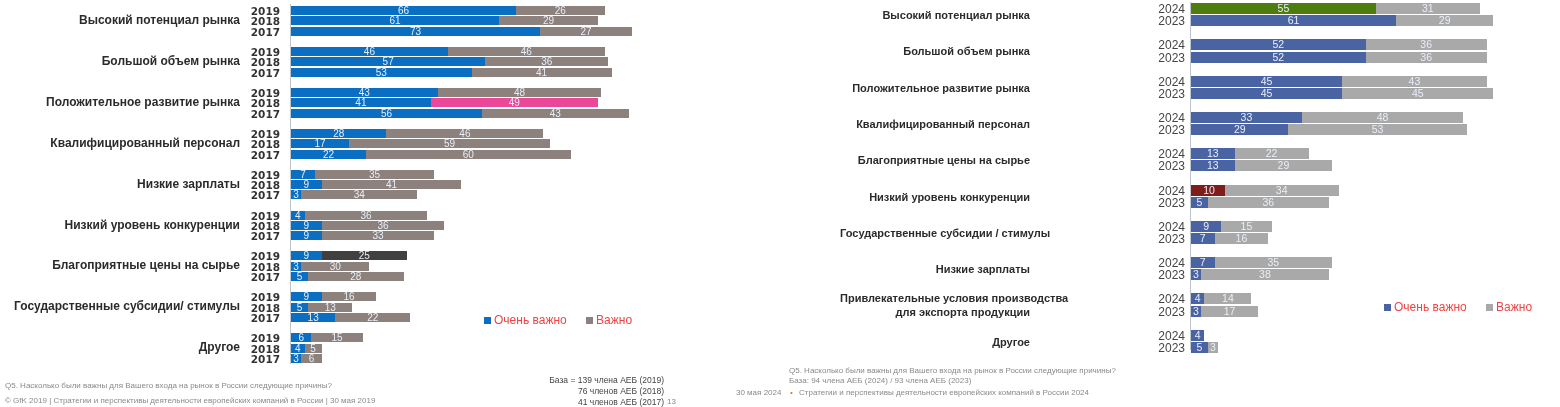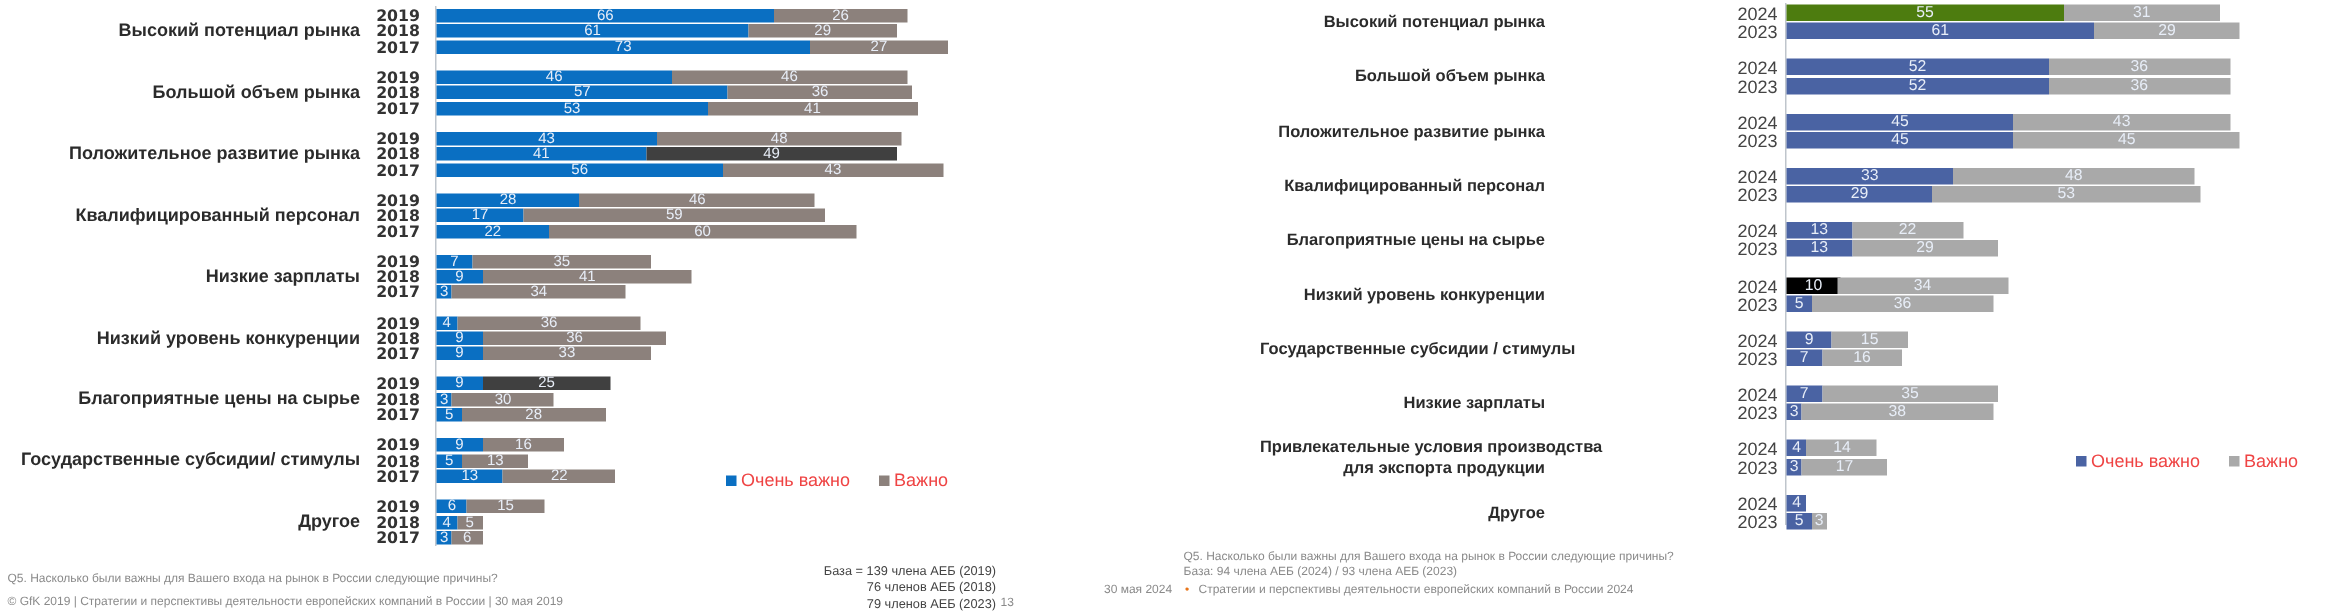--- a/index.html
+++ b/index.html
@@ -51,21 +51,21 @@
     <div class="seg" style="left: 485.37px; top: 57.3px; width: 122.76px; background: rgb(140, 129, 124);">36</div>
     <div class="year" style="top: 67.7px;">2017</div>
     <div class="seg" style="left: 291px; top: 67.7px; width: 180.73px; background: rgb(10, 111, 194);">53</div>
     <div class="seg" style="left: 471.73px; top: 67.7px; width: 139.81px; background: rgb(140, 129, 124);">41</div>
     <div class="cat-label" style="top: 94.8px;">Положительное развитие рынка</div>
     <div class="year" style="top: 87.8px;">2019</div>
     <div class="seg" style="left: 291px; top: 87.8px; width: 146.63px; background: rgb(10, 111, 194);">43</div>
     <div class="seg" style="left: 437.63px; top: 87.8px; width: 163.68px; background: rgb(140, 129, 124);">48</div>
     <div class="year" style="top: 98.2px;">2018</div>
     <div class="seg" style="left: 291px; top: 98.2px; width: 139.81px; background: rgb(10, 111, 194);">41</div>
-    <div class="seg" style="left: 430.81px; top: 98.2px; width: 167.09px; background: #404040;">49</div>
+    <div class="seg" style="left: 430.81px; top: 98.2px; width: 167.09px; background: #ec4899;">49</div>
     <div class="year" style="top: 108.6px;">2017</div>
     <div class="seg" style="left: 291px; top: 108.6px; width: 190.96px; background: rgb(10, 111, 194);">56</div>
     <div class="seg" style="left: 481.96px; top: 108.6px; width: 146.63px; background: rgb(140, 129, 124);">43</div>
     <div class="cat-label" style="top: 135.7px;">Квалифицированный персонал</div>
     <div class="year" style="top: 128.7px;">2019</div>
     <div class="seg" style="left: 291px; top: 128.7px; width: 95.48px; background: rgb(10, 111, 194);">28</div>
     <div class="seg" style="left: 386.48px; top: 128.7px; width: 156.86px; background: rgb(140, 129, 124);">46</div>
     <div class="year" style="top: 139.1px;">2018</div>
     <div class="seg" style="left: 291px; top: 139.1px; width: 57.97px; background: rgb(10, 111, 194);">17</div>
     <div class="seg" style="left: 348.97px; top: 139.1px; width: 201.19px; background: rgb(140, 129, 124);">59</div>
@@ -155,21 +155,21 @@
     <div class="seg" style="left: 1288.44px; top: 124.1px; width: 178.08px; background: rgb(169, 169, 169);">53</div>
     <div class="cat-label" style="top: 153.2px;">Благоприятные цены на сырье</div>
     <div class="year" style="top: 148.2px;">2024</div>
     <div class="seg" style="left: 1191px; top: 148.2px; width: 43.68px; background: rgb(74, 99, 163);">13</div>
     <div class="seg" style="left: 1234.68px; top: 148.2px; width: 73.92px; background: rgb(169, 169, 169);">22</div>
     <div class="year" style="top: 160.4px;">2023</div>
     <div class="seg" style="left: 1191px; top: 160.4px; width: 43.68px; background: rgb(74, 99, 163);">13</div>
     <div class="seg" style="left: 1234.68px; top: 160.4px; width: 97.44px; background: rgb(169, 169, 169);">29</div>
     <div class="cat-label" style="top: 189.5px;">Низкий уровень конкуренции</div>
     <div class="year" style="top: 184.5px;">2024</div>
-    <div class="seg" style="left: 1191px; top: 184.5px; width: 36px; background: #000000;">10</div>
+    <div class="seg" style="left: 1191px; top: 184.5px; width: 36px; background: #7f1d1d;">10</div>
     <div class="seg" style="left: 1224.6px; top: 184.5px; width: 114.24px; background: rgb(169, 169, 169);">34</div>
     <div class="year" style="top: 196.7px;">2023</div>
     <div class="seg" style="left: 1191px; top: 196.7px; width: 16.8px; background: rgb(74, 99, 163);">5</div>
     <div class="seg" style="left: 1207.8px; top: 196.7px; width: 120.96px; background: rgb(169, 169, 169);">36</div>
     <div class="cat-label" style="top: 225.8px;">Государственные субсидии / стимулы</div>
     <div class="year" style="top: 220.8px;">2024</div>
     <div class="seg" style="left: 1191px; top: 220.8px; width: 30.24px; background: rgb(74, 99, 163);">9</div>
     <div class="seg" style="left: 1221.24px; top: 220.8px; width: 50.4px; background: rgb(169, 169, 169);">15</div>
     <div class="year" style="top: 233px;">2023</div>
     <div class="seg" style="left: 1191px; top: 233px; width: 23.52px; background: rgb(74, 99, 163);">7</div>
@@ -207,21 +207,21 @@
 <div class="legend" style="left:1384px; top:300px;">
   <span class="item"><span class="sw" style="background:#4a63a3"></span><span>Очень важно</span></span>
   <span class="item"><span class="sw" style="background:#a9a9a9"></span><span>Важно</span></span>
 </div>
 
 <div class="foot" style="left:5px; top:381px;">Q5. Насколько были важны для Вашего входа на рынок в России следующие причины?</div>
 <div class="foot" style="left:5px; top:396px;">© GfK 2019 | Стратегии и перспективы деятельности европейских компаний в России | 30 мая 2019</div>
 <div class="base" style="left:540px; top:375px; width:124px;">
   <div>База = 139 члена АЕБ (2019)</div>
   <div>76 членов АЕБ (2018)</div>
-  <div>79 членов АЕБ (2023)</div>
+  <div>41 членов АЕБ (2017)</div>
 </div>
 <div class="foot" style="left:667px; top:397px;">13</div>
 
 <div class="foot" style="left:789px; top:366px;">Q5. Насколько были важны для Вашего входа на рынок в России следующие причины?</div>
 <div class="foot" style="left:789px; top:376px;">База: 94 члена АЕБ (2024) / 93 члена АЕБ (2023)</div>
 <div class="foot" style="left:736px; top:388px;">30 мая 2024</div>
 <div class="foot dot" style="left:790px; top:388px;">•</div>
 <div class="foot" style="left:799px; top:388px;">Стратегии и перспективы деятельности европейских компаний в России 2024</div>
 
 </body></html>

